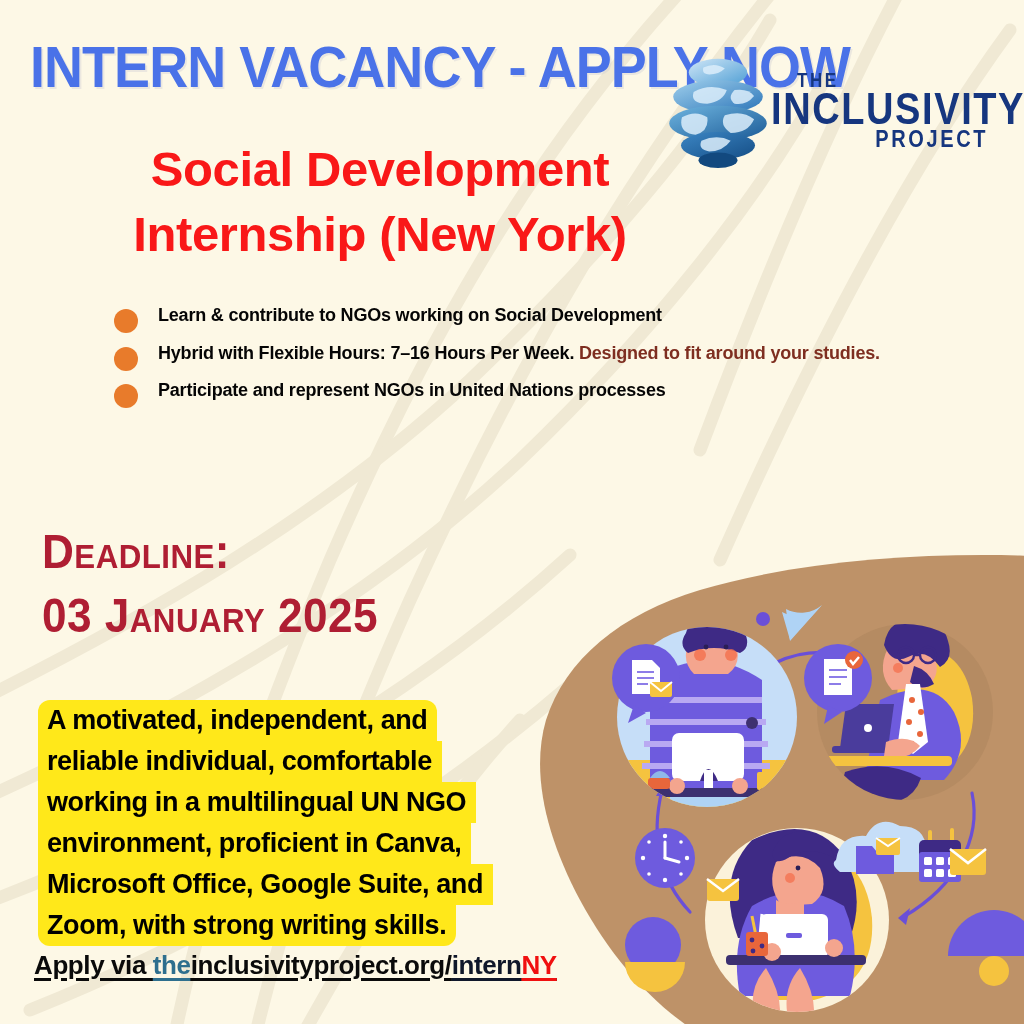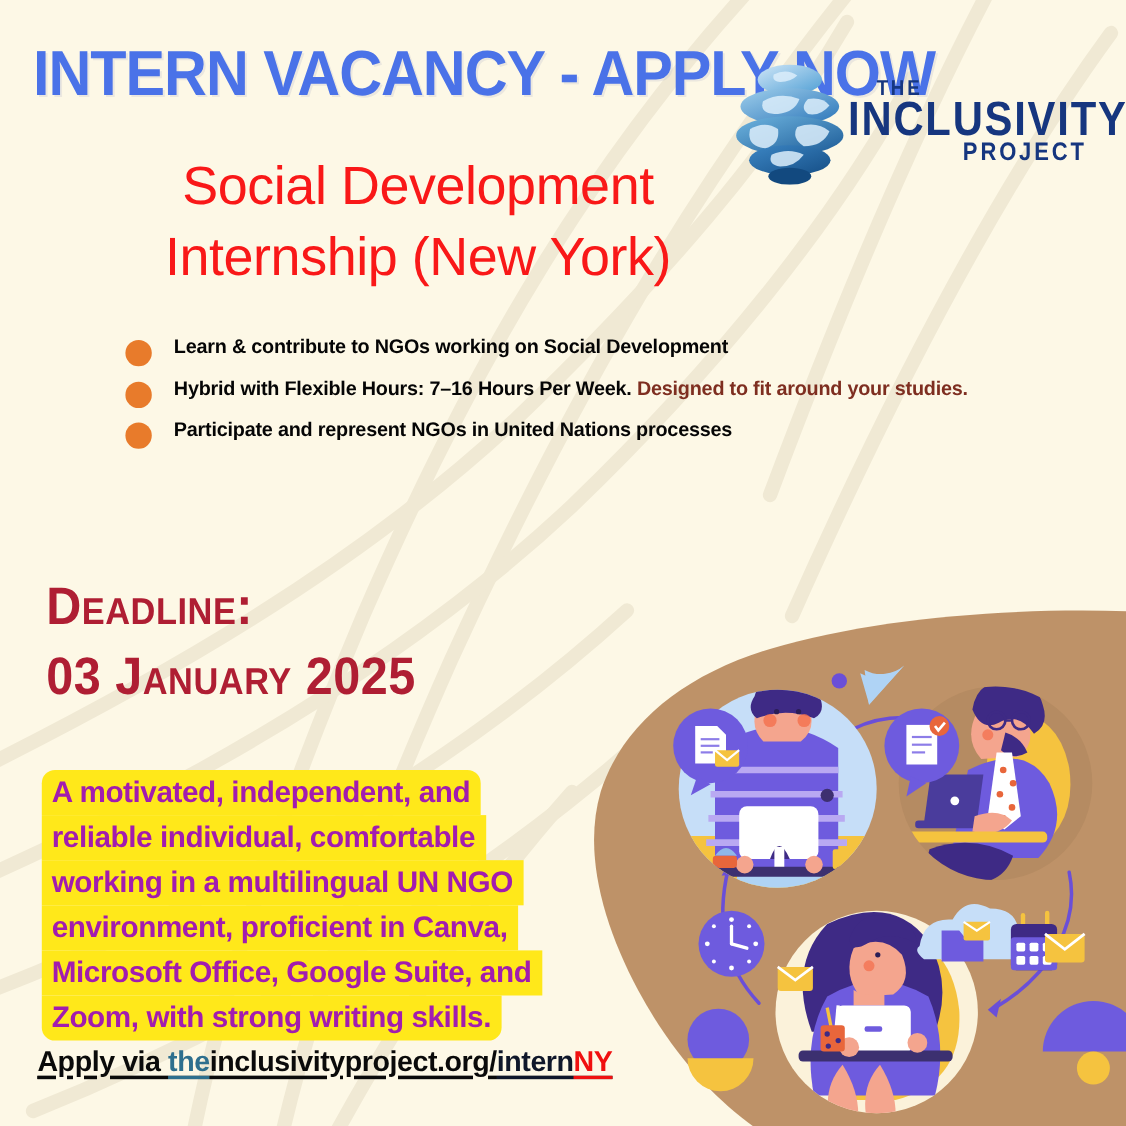--- a/index.html
+++ b/index.html
@@ -68,21 +68,21 @@
     position:absolute; right:6px; top:72px;
     font-size:20px; letter-spacing:2.6px;
     transform:scaleY(1.15);
   }
 
   
   .title-red {
     position:absolute; left:0px; top:137px; width:760px;
     text-align:center;
     color:#F91818;
-    font-size:49px; font-weight:normal;
+    font-size:49px; font-weight:bold;
     line-height:1.32;
     letter-spacing:-0.4px;
     z-index:5;
   }
 
   
   .bullets {
     position:absolute; left:112px; top:300px; width:890px;
     z-index:5;
   }
@@ -117,21 +117,21 @@
   .deadline .ln { display:block; }
 
   
   .highlight {
     position:absolute; left:38px; top:700px; width:520px;
     z-index:5;
   }
   .hl-line {
     display:table;
     background:#FFE81A;
-    color:#a21caf;
+    color:#000000;
     font-size:27px; font-weight:bold;
     line-height:1.0;
     padding:7px 10px 7px 9px;
     letter-spacing:-0.4px;
     white-space:nowrap;
   }
   .hl-line:first-child { border-radius:12px 12px 0 0; }
   .hl-line:last-child  { border-radius:0 0 12px 12px; }
 
   

